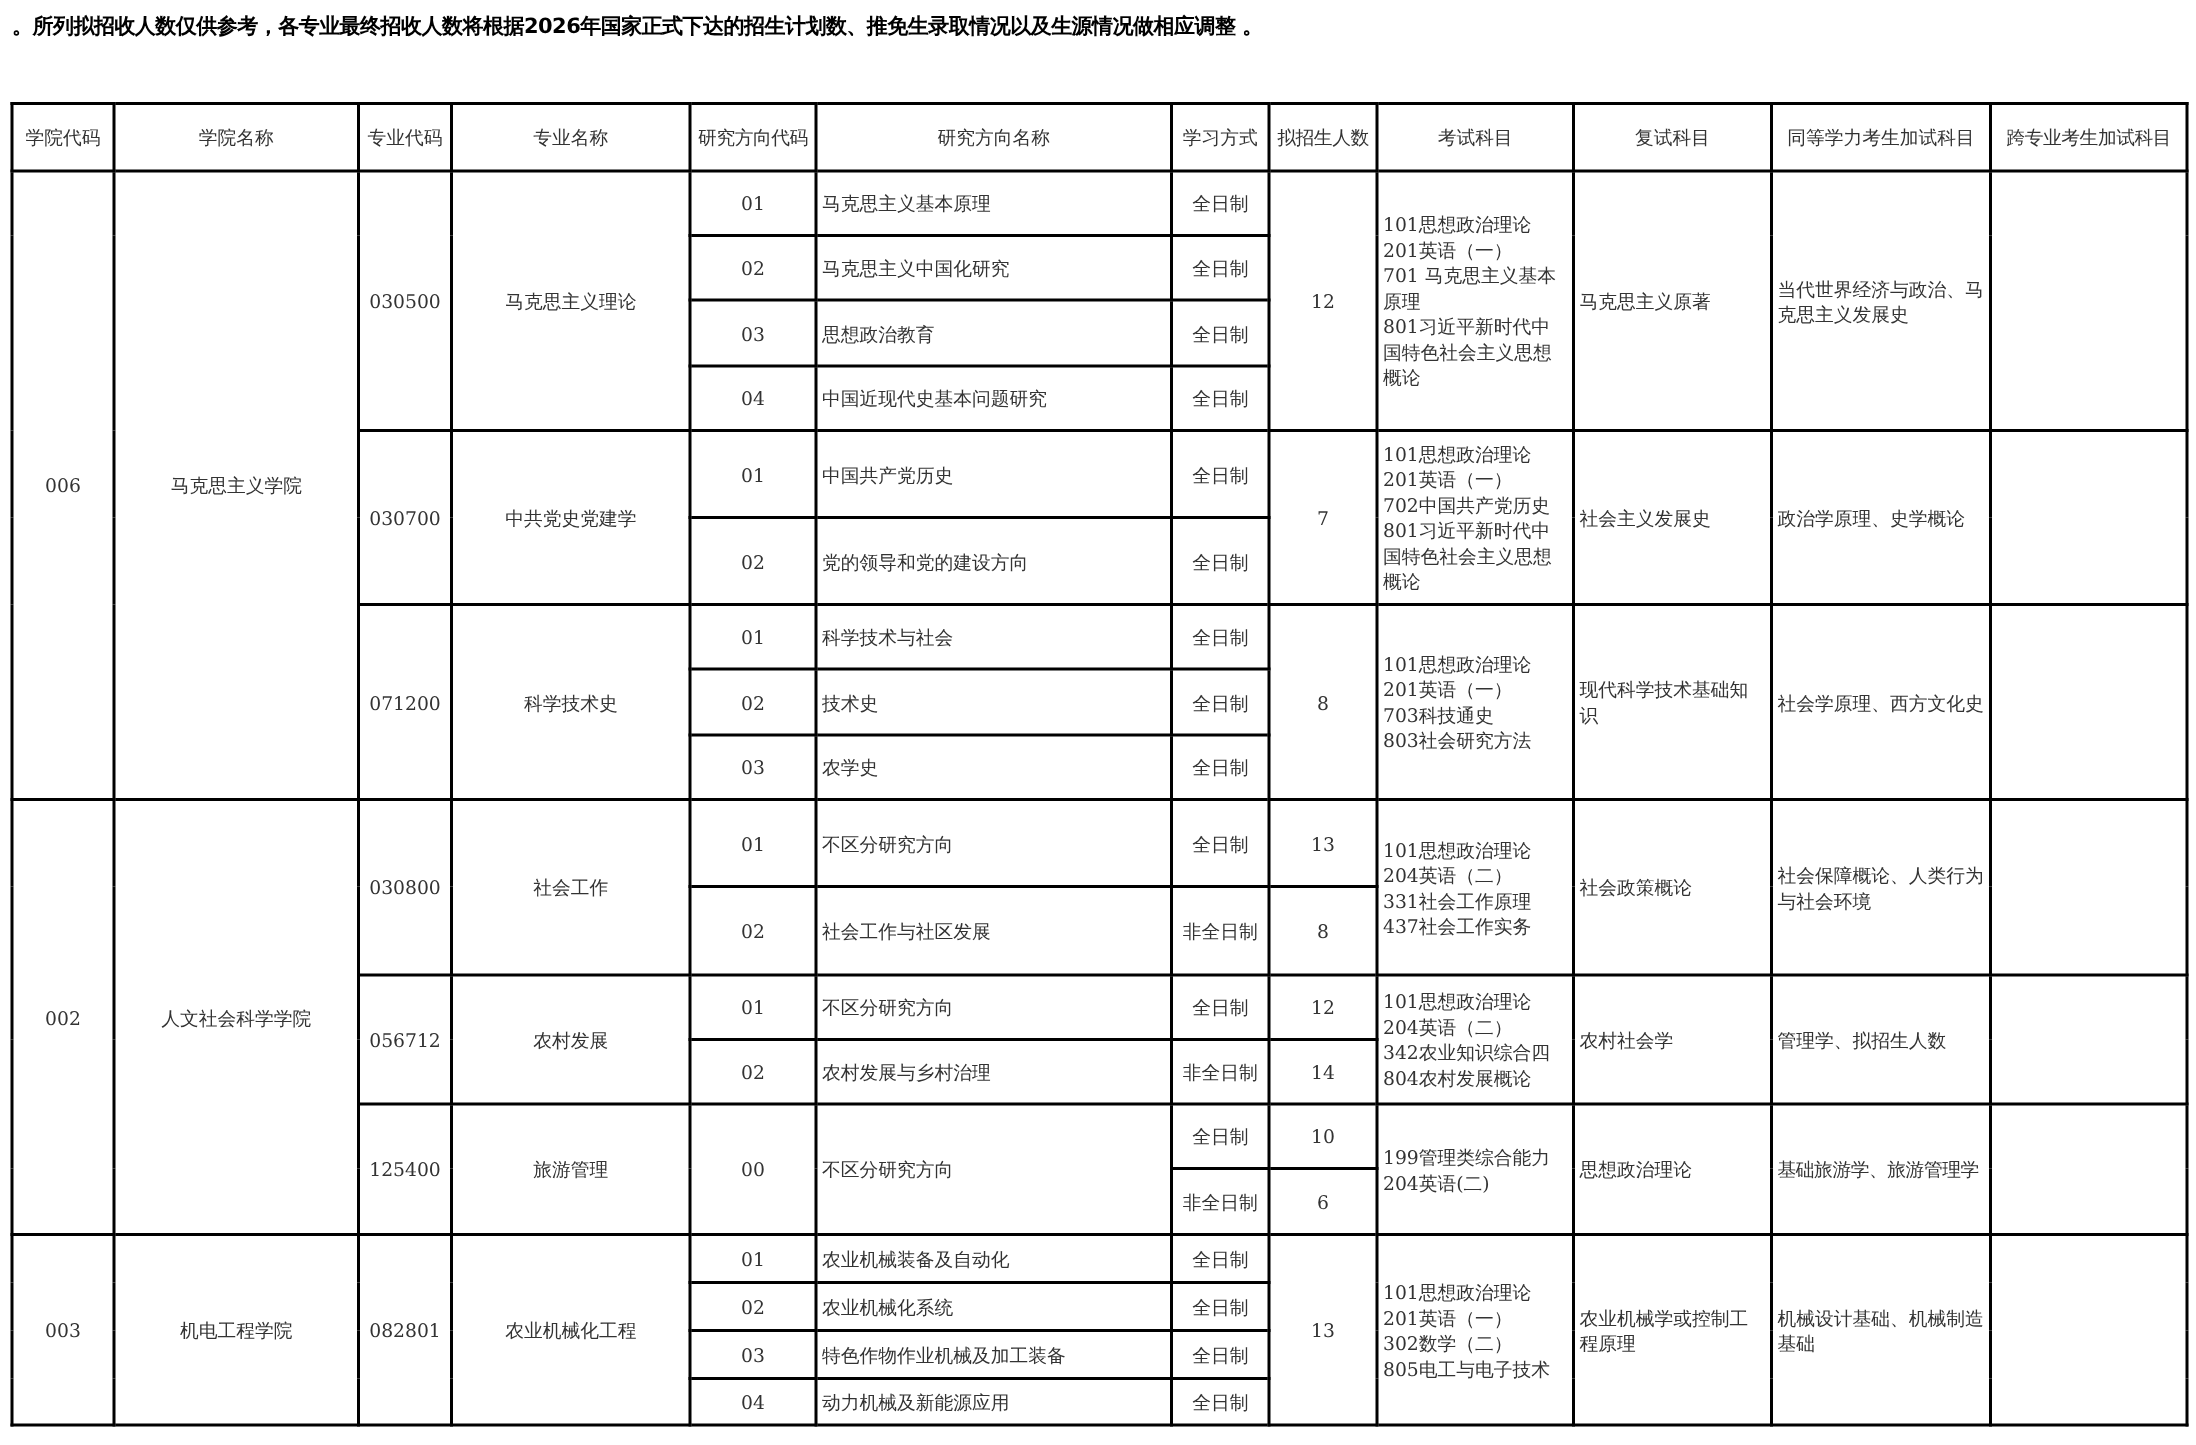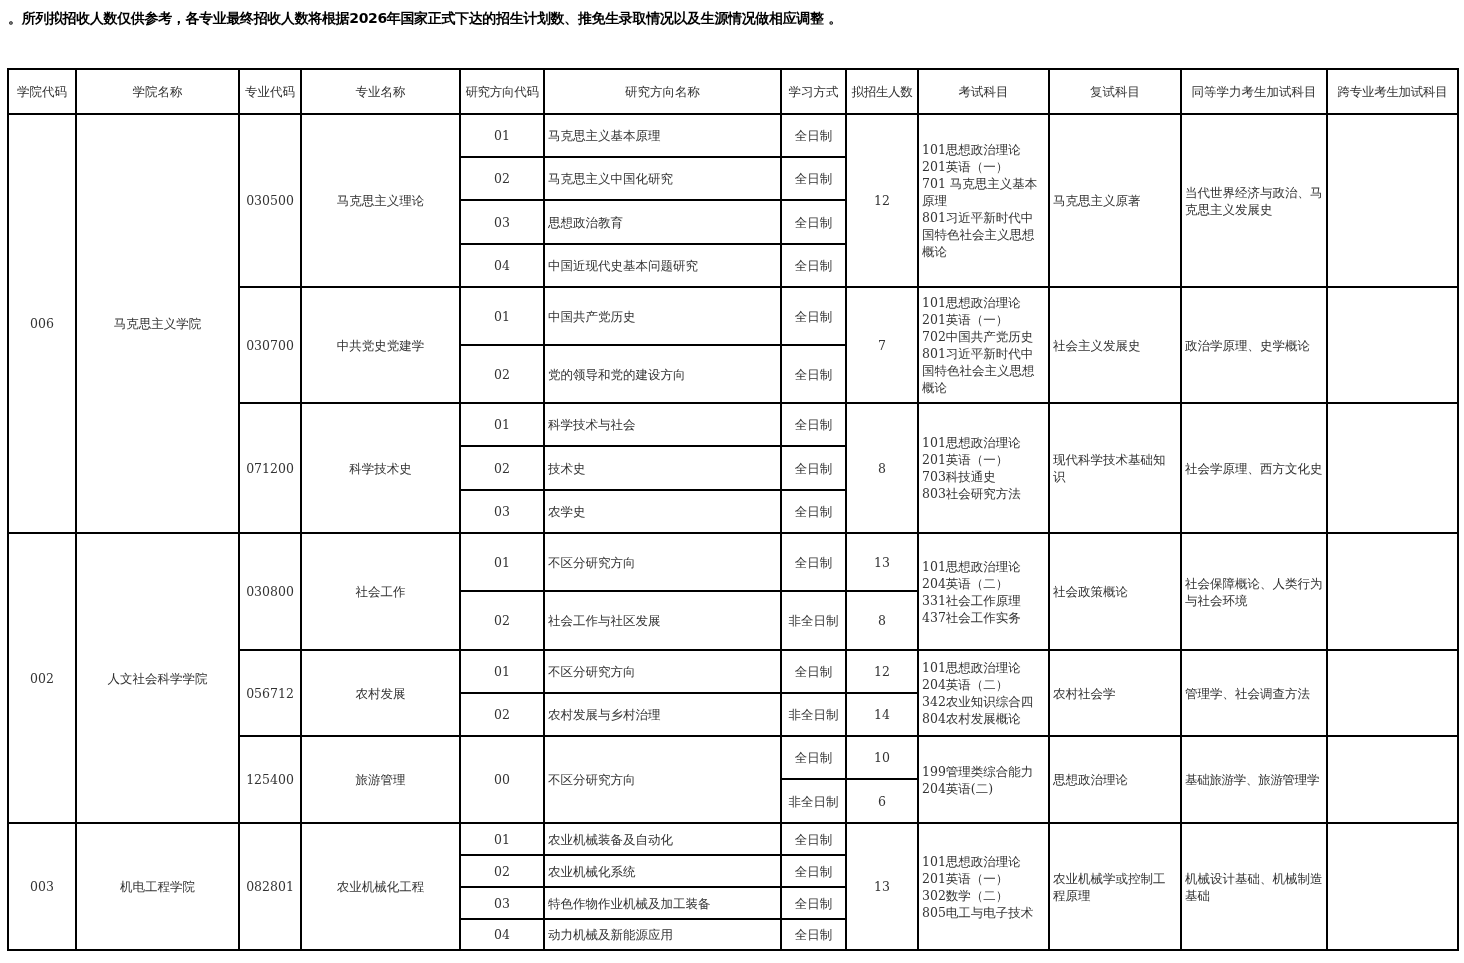--- a/index.html
+++ b/index.html
@@ -172,21 +172,21 @@
       <td class="c" rowspan="2">农村发展</td>
       <td class="c">01</td>
       <td class="l">不区分研究方向</td>
       <td class="c">全日制</td>
       <td class="c">12</td>
       <td class="exam" rowspan="2">101思想政治理论
 204英语（二）
 342农业知识综合四
 804农村发展概论</td>
       <td class="l" rowspan="2">农村社会学</td>
-      <td class="l" rowspan="2">管理学、社会调查方法</td>
+      <td class="l" rowspan="2">管理学、拟招生人数</td>
       <td class="l" rowspan="2"></td>
     </tr>
     <tr style="height:43px">
       <td class="c">02</td>
       <td class="l">农村发展与乡村治理</td>
       <td class="c">非全日制</td>
       <td class="c">14</td>
     </tr>
 
     <tr style="height:43px">

